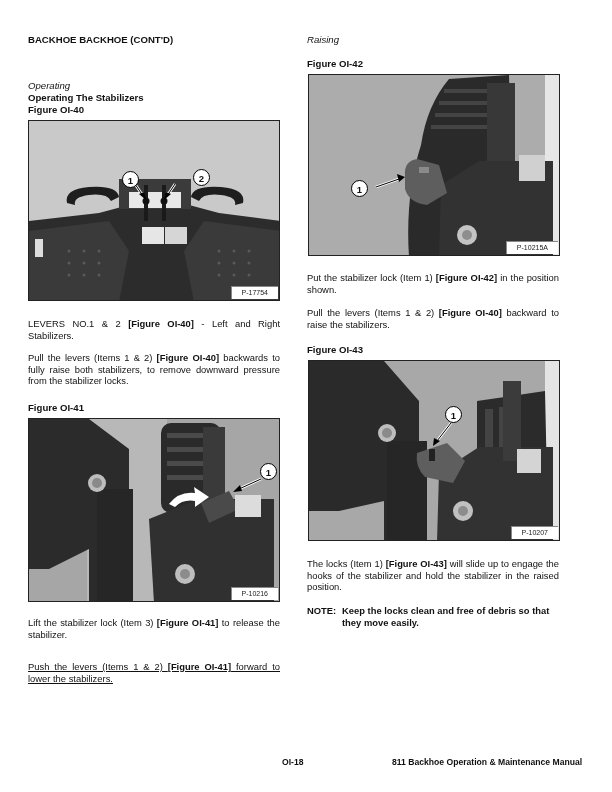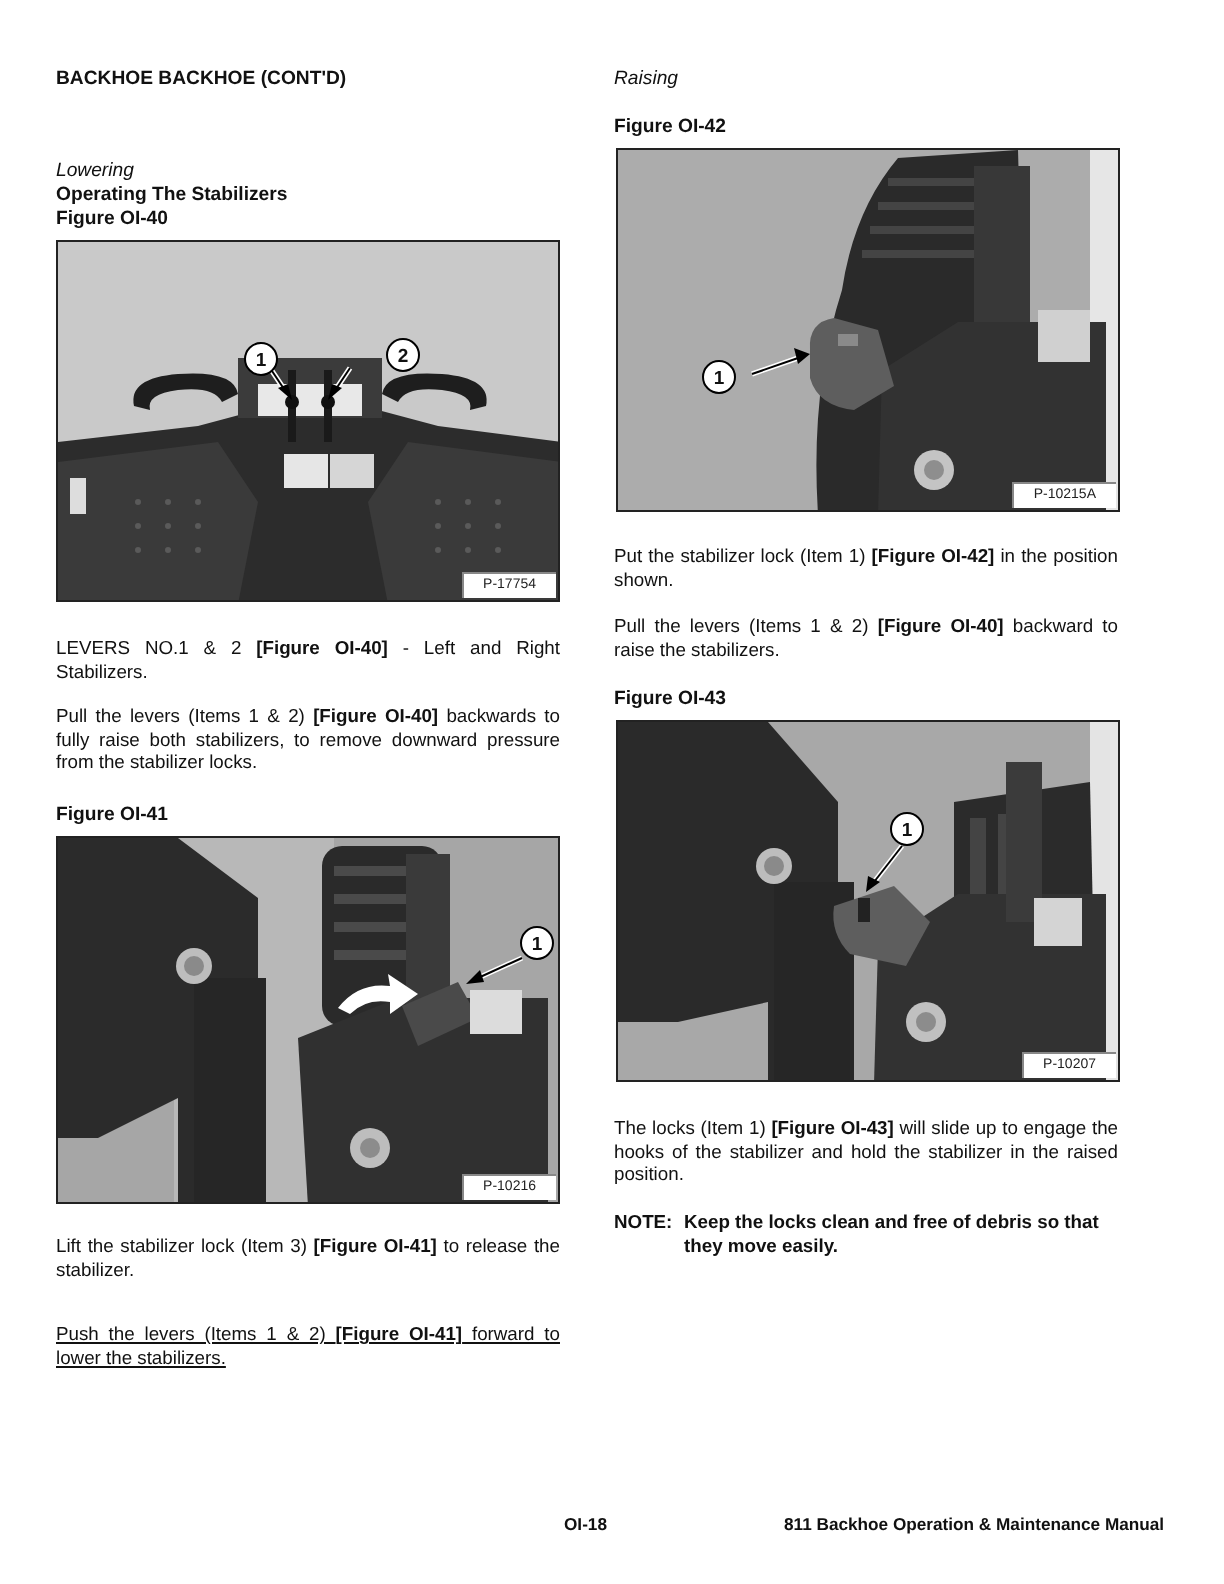--- a/index.html
+++ b/index.html
@@ -18,21 +18,21 @@
           padding:2px 10px 3px 10px; color:#222; border-left:1px solid #888; border-top:1px solid #888; }
   .callout { position:absolute; width:17px; height:17px; border:1.3px solid #000; border-radius:50%;
              background:#fff; font-size:9.5px; font-weight:bold; text-align:center; line-height:17px; box-sizing:border-box; }
   .footer { font-size:8.6px; font-weight:bold; }
 </style>
 </head>
 <body>
 
 <div class="abs h1" style="left:28px; top:34px;">BACKHOE BACKHOE (CONT'D)</div>
 <div class="abs h2" style="left:28px; top:56px;margin-top:36px;">Operating The Stabilizers</div>
-<div class="abs ital" style="left:28px; top:80px;">Lowering</div>
+<div class="abs ital" style="left:28px; top:80px;">Operating</div>
 <div class="abs figlabel" style="left:28px; top:104px;">Figure OI-40</div>
 
 <div class="fig" style="left:28px; top:120px; width:252px; height:181px; background:#c8c8c8;">
   <svg width="252" height="181" viewBox="0 0 252 181">
     <rect x="0" y="0" width="252" height="181" fill="#c9c9c9"></rect>
 
     <path d="M0,100 L70,92 L100,84 L160,84 L190,92 L252,100 L252,181 L0,181 Z" fill="#2c2c2c"></path>
     <path d="M0,110 L80,100 L100,130 L90,181 L0,181 Z" fill="#3a3a3a"></path>
     <path d="M252,110 L175,100 L155,130 L165,181 L252,181 Z" fill="#3a3a3a"></path>
 

